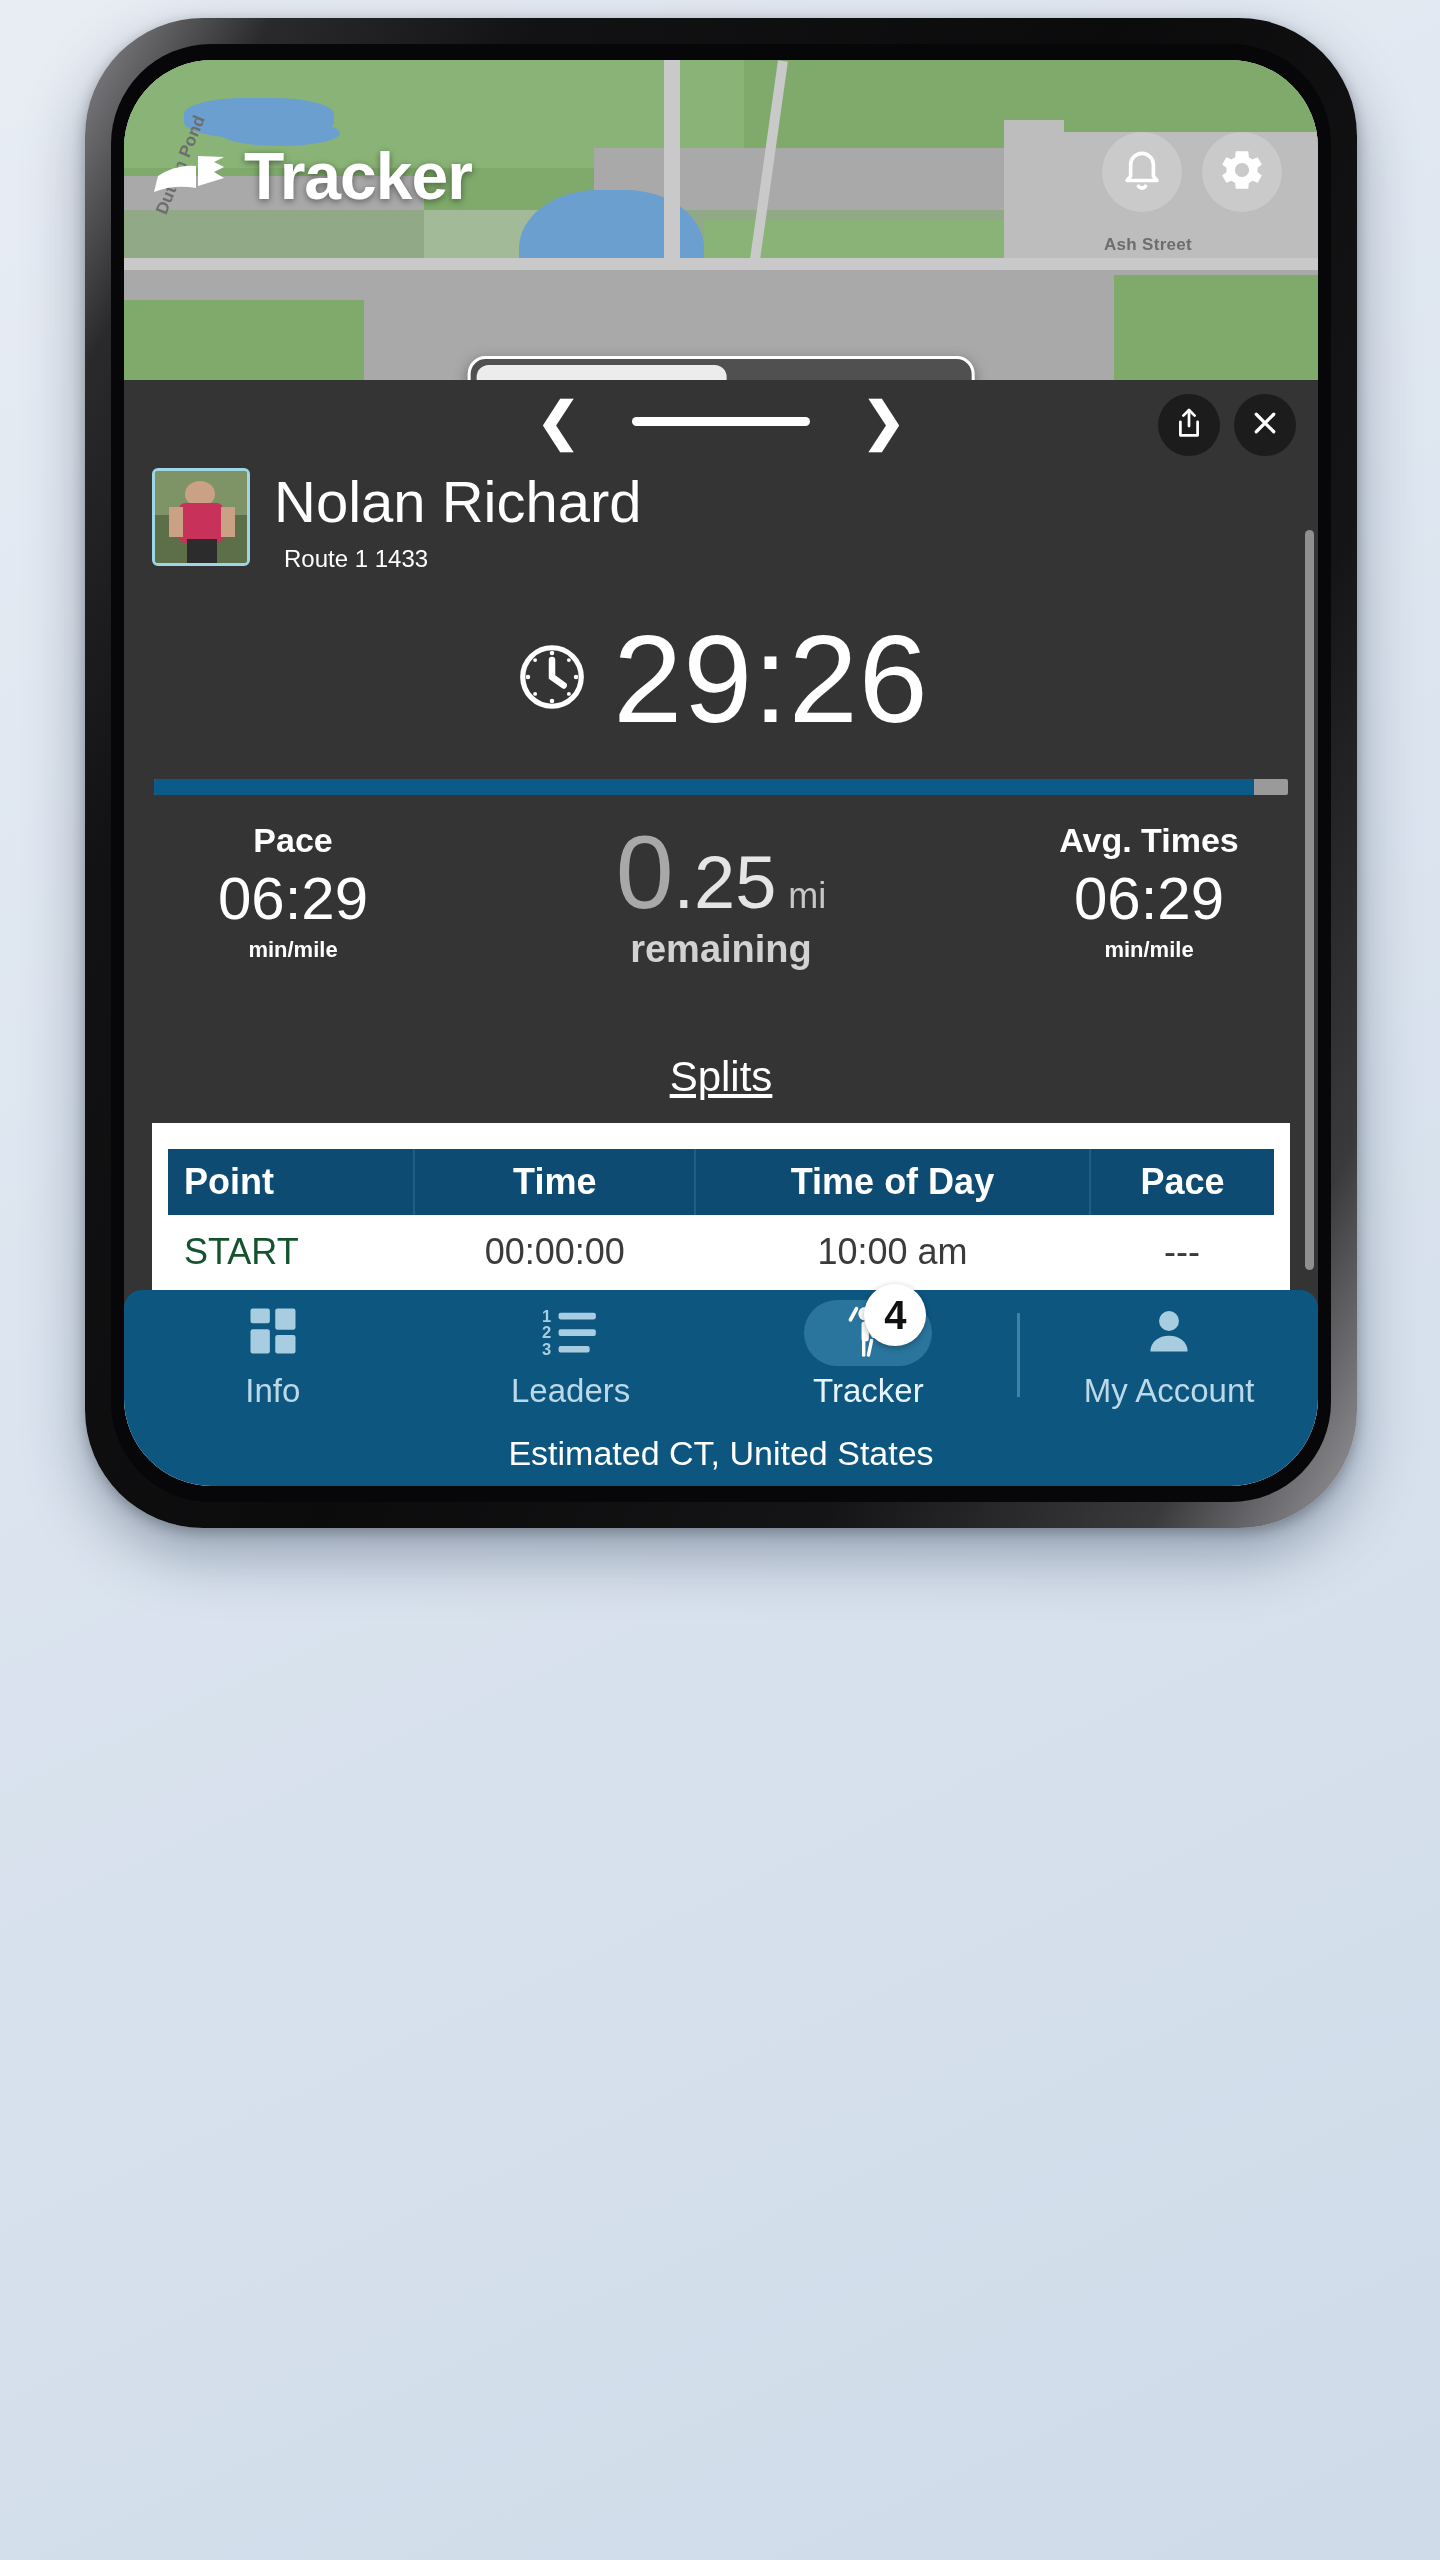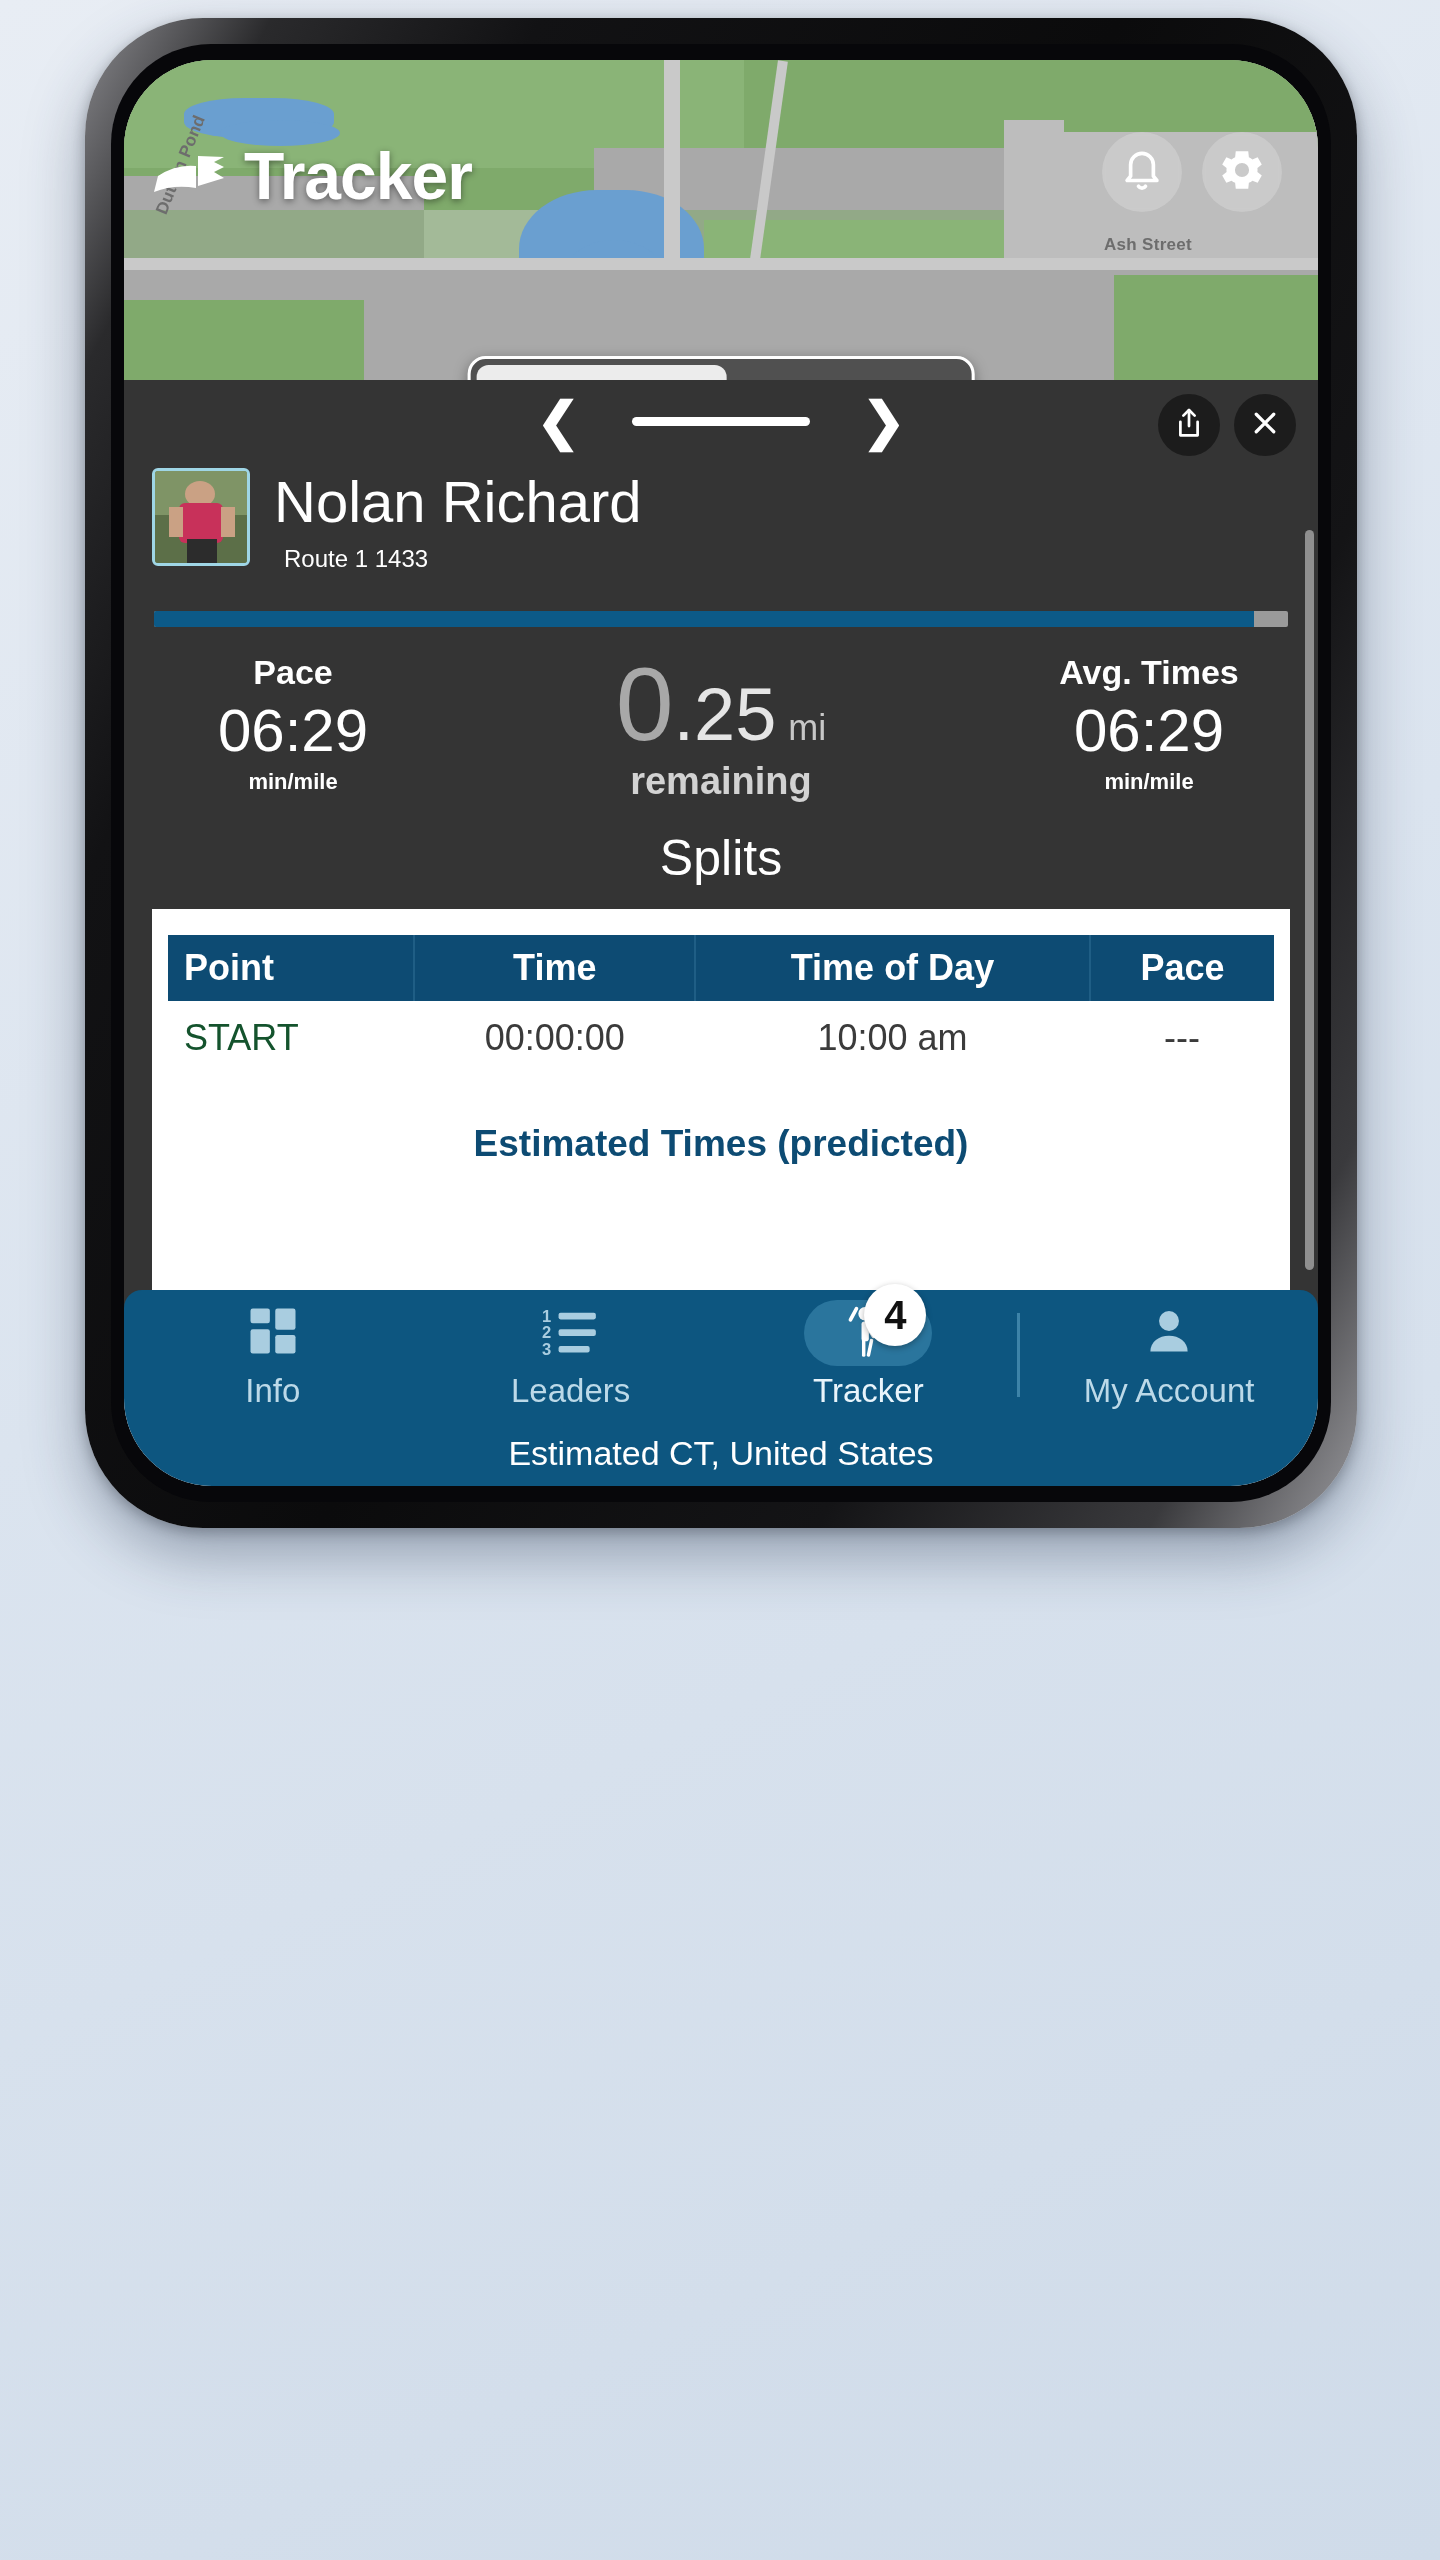--- a/index.html
+++ b/index.html
@@ -187,21 +187,21 @@
     display: flex; align-items: baseline; justify-content: center;
   }
   #dist-int { color: #a8a8a8; font-size: 104px; font-weight: 300; line-height: .95; }
   #dist-dec { color: #e5e5e5; font-size: 74px; font-weight: 400; line-height: .95; }
   #dist-unit { color: #c7c7c7; font-size: 36px; font-weight: 500; margin-left: 12px; }
   #dist-sub { color: #d2d2d2; font-size: 38px; font-weight: bold; margin-top: 6px; }
 
   
   #splits-title {
     text-align: center; color: #ffffff;
-    font-size: 50px; font-weight: 400; margin-top: 26px;
+    font-size: 42px; font-weight: 400; margin-top: 82px; text-decoration: underline;
   }
   #splits-card {
     margin: 22px 28px 0 28px;
     background: #ffffff;
     min-height: 420px;
     padding: 26px 16px 20px 16px;
   }
   #splits-table { width: 100%; border-collapse: collapse; }
   #splits-table th {
     background: #0d4b73; color: #ffffff;
@@ -386,20 +386,37 @@
         <div class="av-p" style="left:32px;top:68px;width:30px;height:30px;background:#2c2c2c;"></div>
         <div class="av-p" style="left:14px;top:36px;width:14px;height:30px;background:#caa184;"></div>
         <div class="av-p" style="left:66px;top:36px;width:14px;height:30px;background:#caa184;"></div>
       </div>
       <div id="athlete-meta">
         <div id="athlete-name">Nolan Richard</div>
         <div id="athlete-route">Route 1 1433</div>
       </div>
     </div>
 
+    <div id="timer-row">
+      <span>
+        <svg width="78" height="78" viewBox="0 0 24 24" fill="none" stroke="#ffffff" stroke-width="1.6">
+          <circle cx="12" cy="12" r="9"></circle>
+          <path d="M12 6.8V12l3.6 2.6" stroke-width="2" stroke-linecap="round"></path>
+          <circle cx="12" cy="4.6" r=".7" fill="#ffffff" stroke="none"></circle>
+          <circle cx="19.4" cy="12" r=".7" fill="#ffffff" stroke="none"></circle>
+          <circle cx="12" cy="19.4" r=".7" fill="#ffffff" stroke="none"></circle>
+          <circle cx="4.6" cy="12" r=".7" fill="#ffffff" stroke="none"></circle>
+          <circle cx="17.2" cy="6.8" r=".6" fill="#ffffff" stroke="none"></circle>
+          <circle cx="17.2" cy="17.2" r=".6" fill="#ffffff" stroke="none"></circle>
+          <circle cx="6.8" cy="17.2" r=".6" fill="#ffffff" stroke="none"></circle>
+          <circle cx="6.8" cy="6.8" r=".6" fill="#ffffff" stroke="none"></circle>
+        </svg>
+      </span>
+      <span id="timer-value">29:26</span>
+    </div>
 
     <div id="progress-track">
       <div id="progress-fill" style="width: 97%;"></div>
     </div>
 
     <div id="stats-row">
       <div class="stat-col">
         <div class="stat-label">Pace</div>
         <div class="stat-value">06:29</div>
         <div class="stat-unit">min/mile</div>

